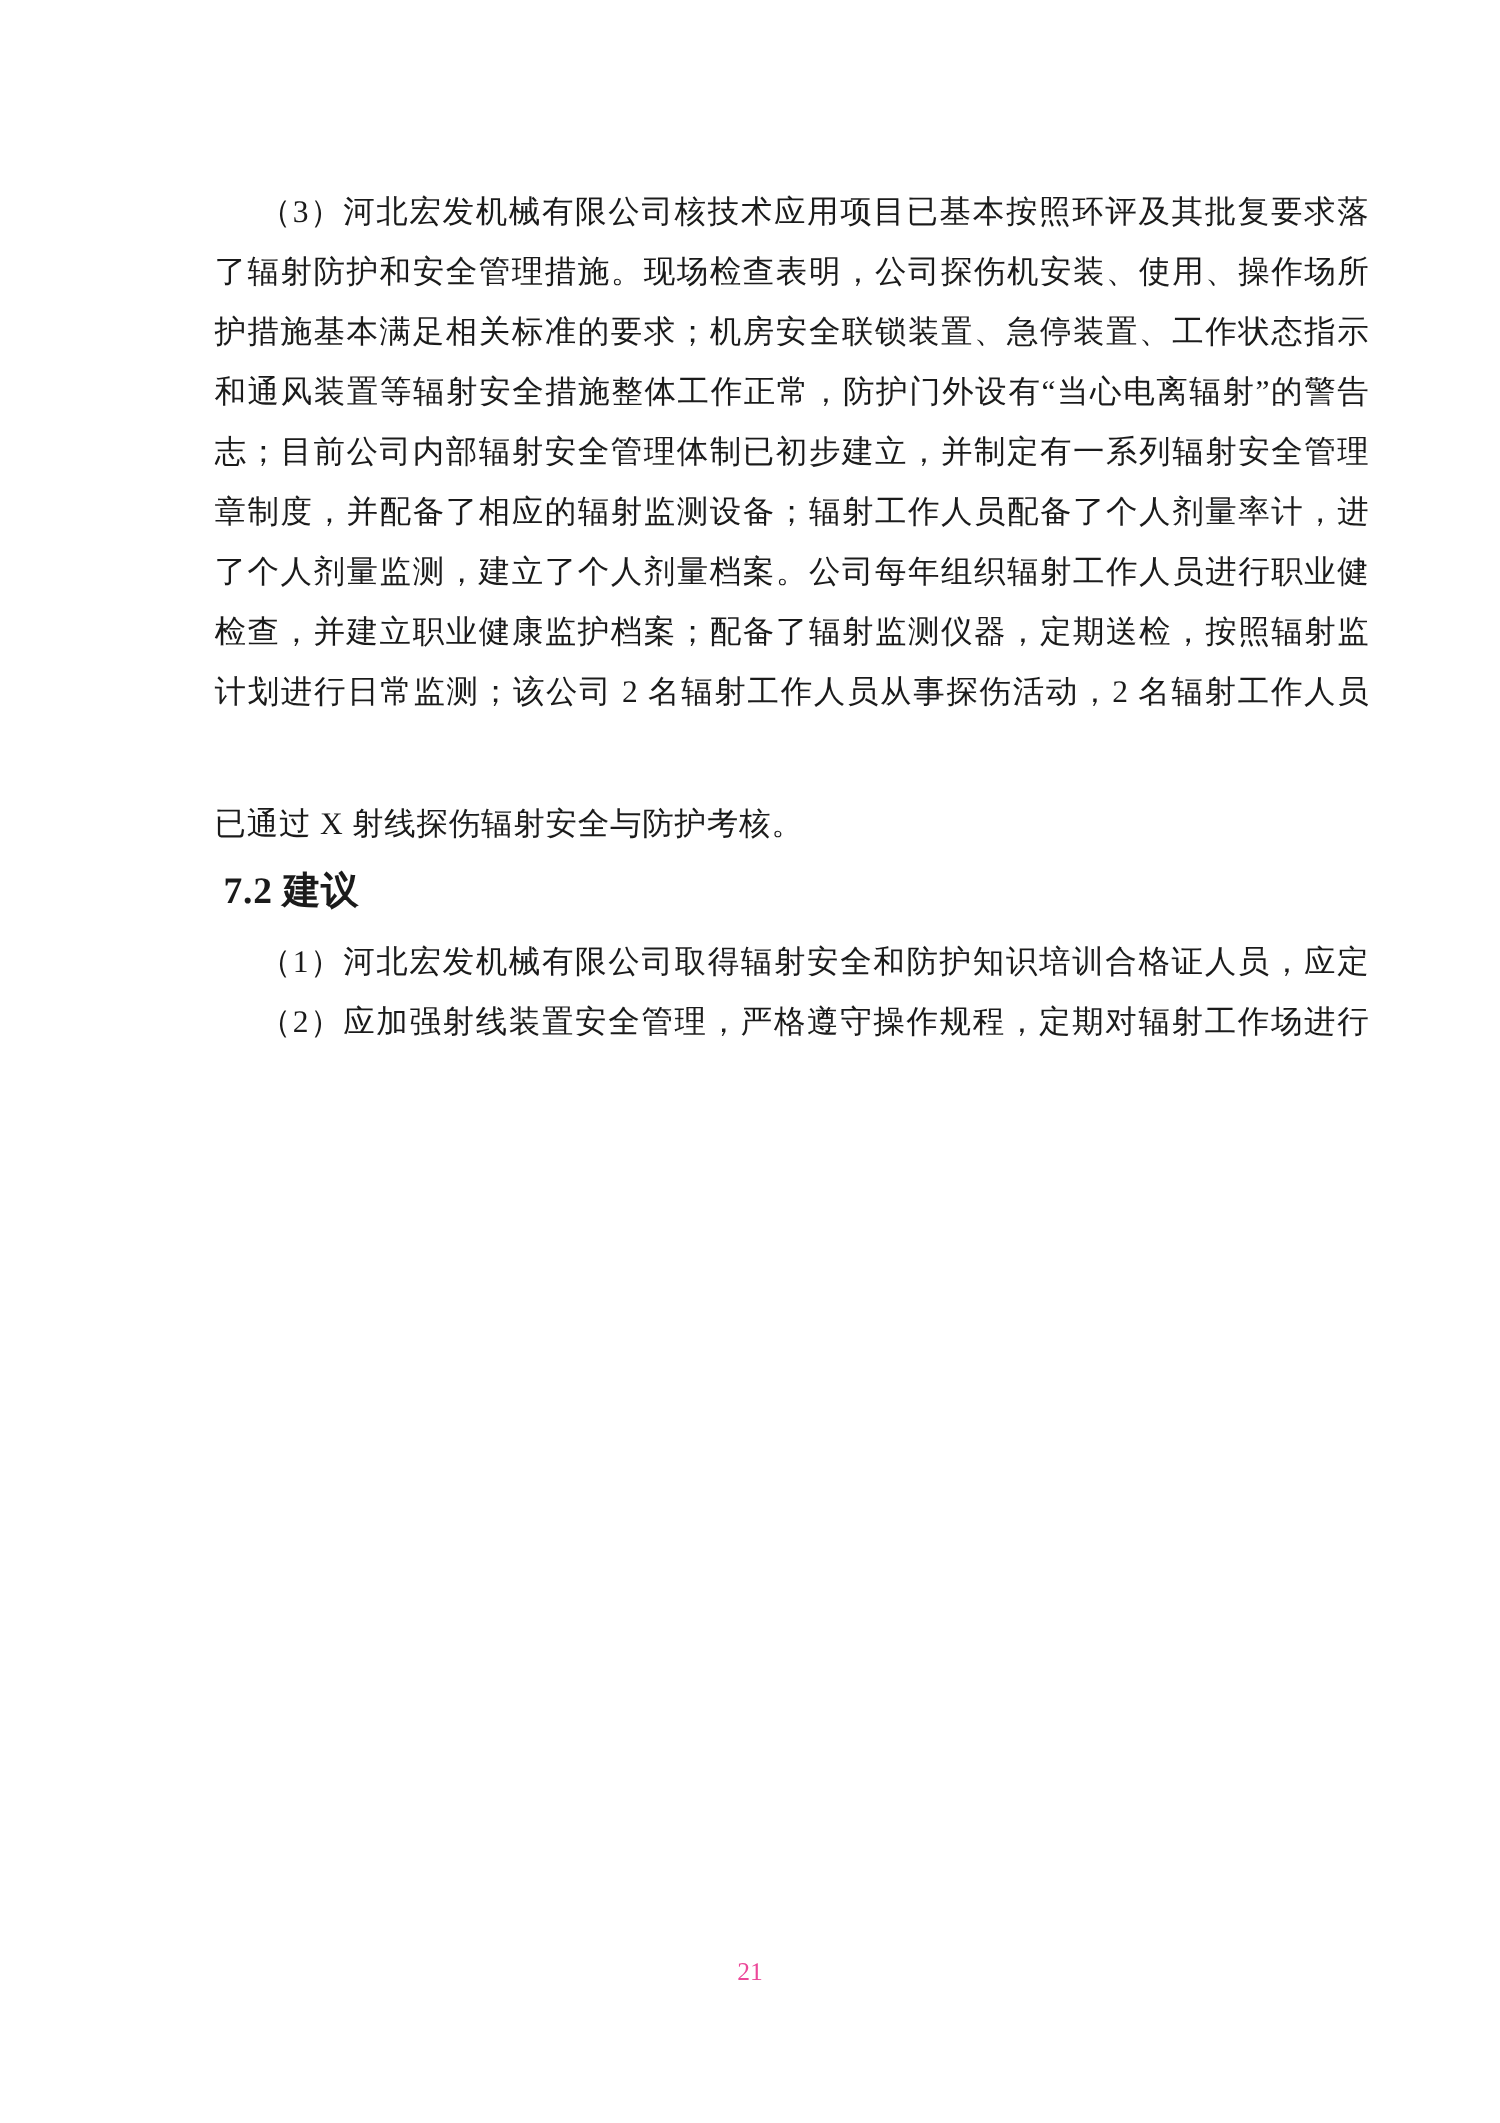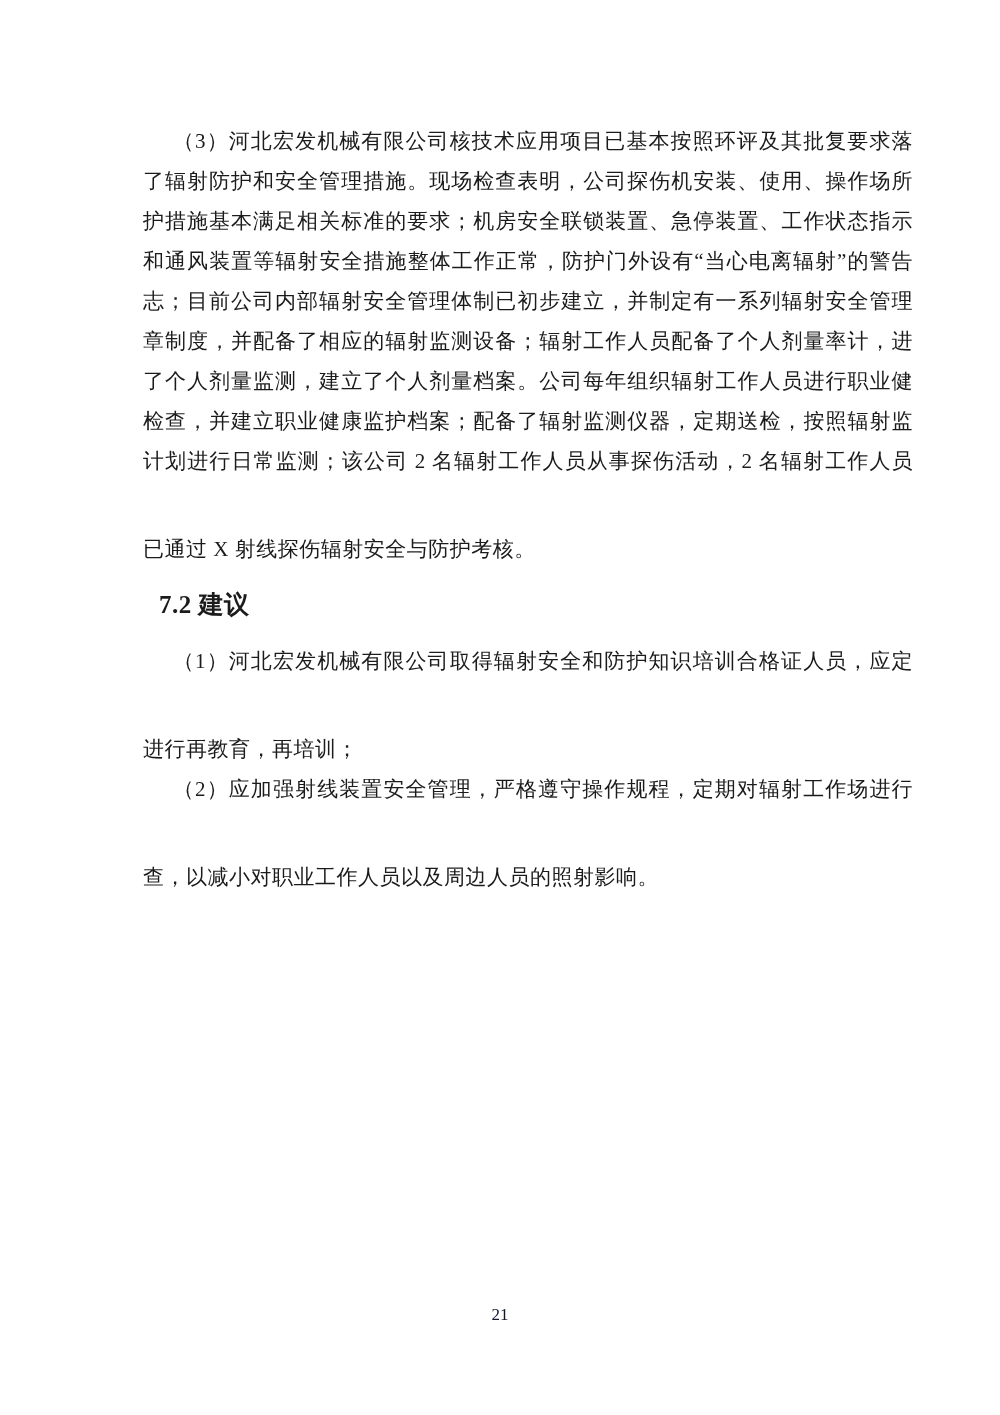--- a/index.html
+++ b/index.html
@@ -43,32 +43,32 @@
   .lastline {
     text-align: left;
     text-align-last: left;
     margin-top: 48px;
   }
   .heading {
     font-size: 25px;
     font-weight: bold;
     line-height: 40px;
     height: 40px;
-    margin: 16px;
+    margin: 6px;
     letter-spacing: 0.5px;
   }
   .page-number {
     position: absolute;
     top: 1303px;
     left: 0;
     width: 100%;
     text-align: center;
     font-size: 17px;
     line-height: 24px;
-    color: #0f172a;
+    color: #ec4899;
   }
 </style>
 </head>
 <body>
 
 <div class="page">
   <div class="content">
 
     <div class="para">
       <div class="line just indent">（3）河北宏发机械有限公司核技术应用项目已基本按照环评及其批复要求落实</div>
@@ -80,24 +80,22 @@
       <div class="line just">了个人剂量监测，建立了个人剂量档案。公司每年组织辐射工作人员进行职业健康</div>
       <div class="line just">检查，并建立职业健康监护档案；配备了辐射监测仪器，定期送检，按照辐射监测</div>
       <div class="line just">计划进行日常监测；该公司 2 名辐射工作人员从事探伤活动，2 名辐射工作人员均</div>
       <div class="line lastline">已通过 X 射线探伤辐射安全与防护考核。</div>
     </div>
 
     <h2 class="heading">7.2 建议</h2>
 
     <div class="para">
       <div class="line just indent">（1）河北宏发机械有限公司取得辐射安全和防护知识培训合格证人员，应定期</div>
-      <div class="line lastline">进行再教育，再培训；</div>
     </div>
 
     <div class="para">
       <div class="line just indent">（2）应加强射线装置安全管理，严格遵守操作规程，定期对辐射工作场进行检</div>
-      <div class="line lastline">查，以减小对职业工作人员以及周边人员的照射影响。</div>
     </div>
 
   </div>
 
   <div class="page-number">21</div>
 </div>
 
 </body></html>

